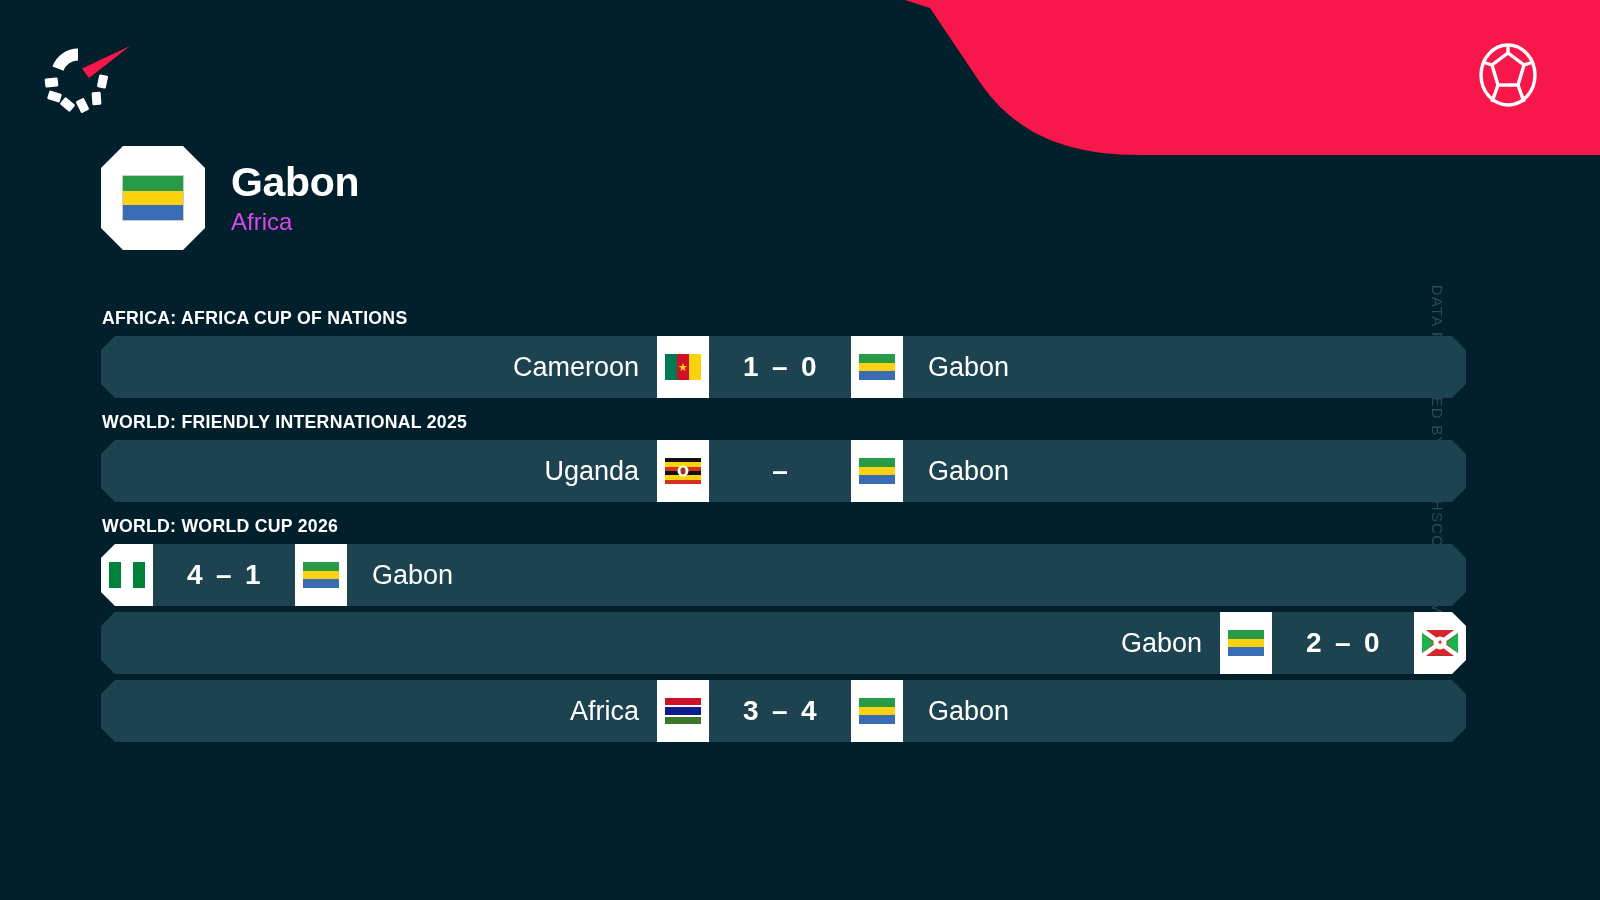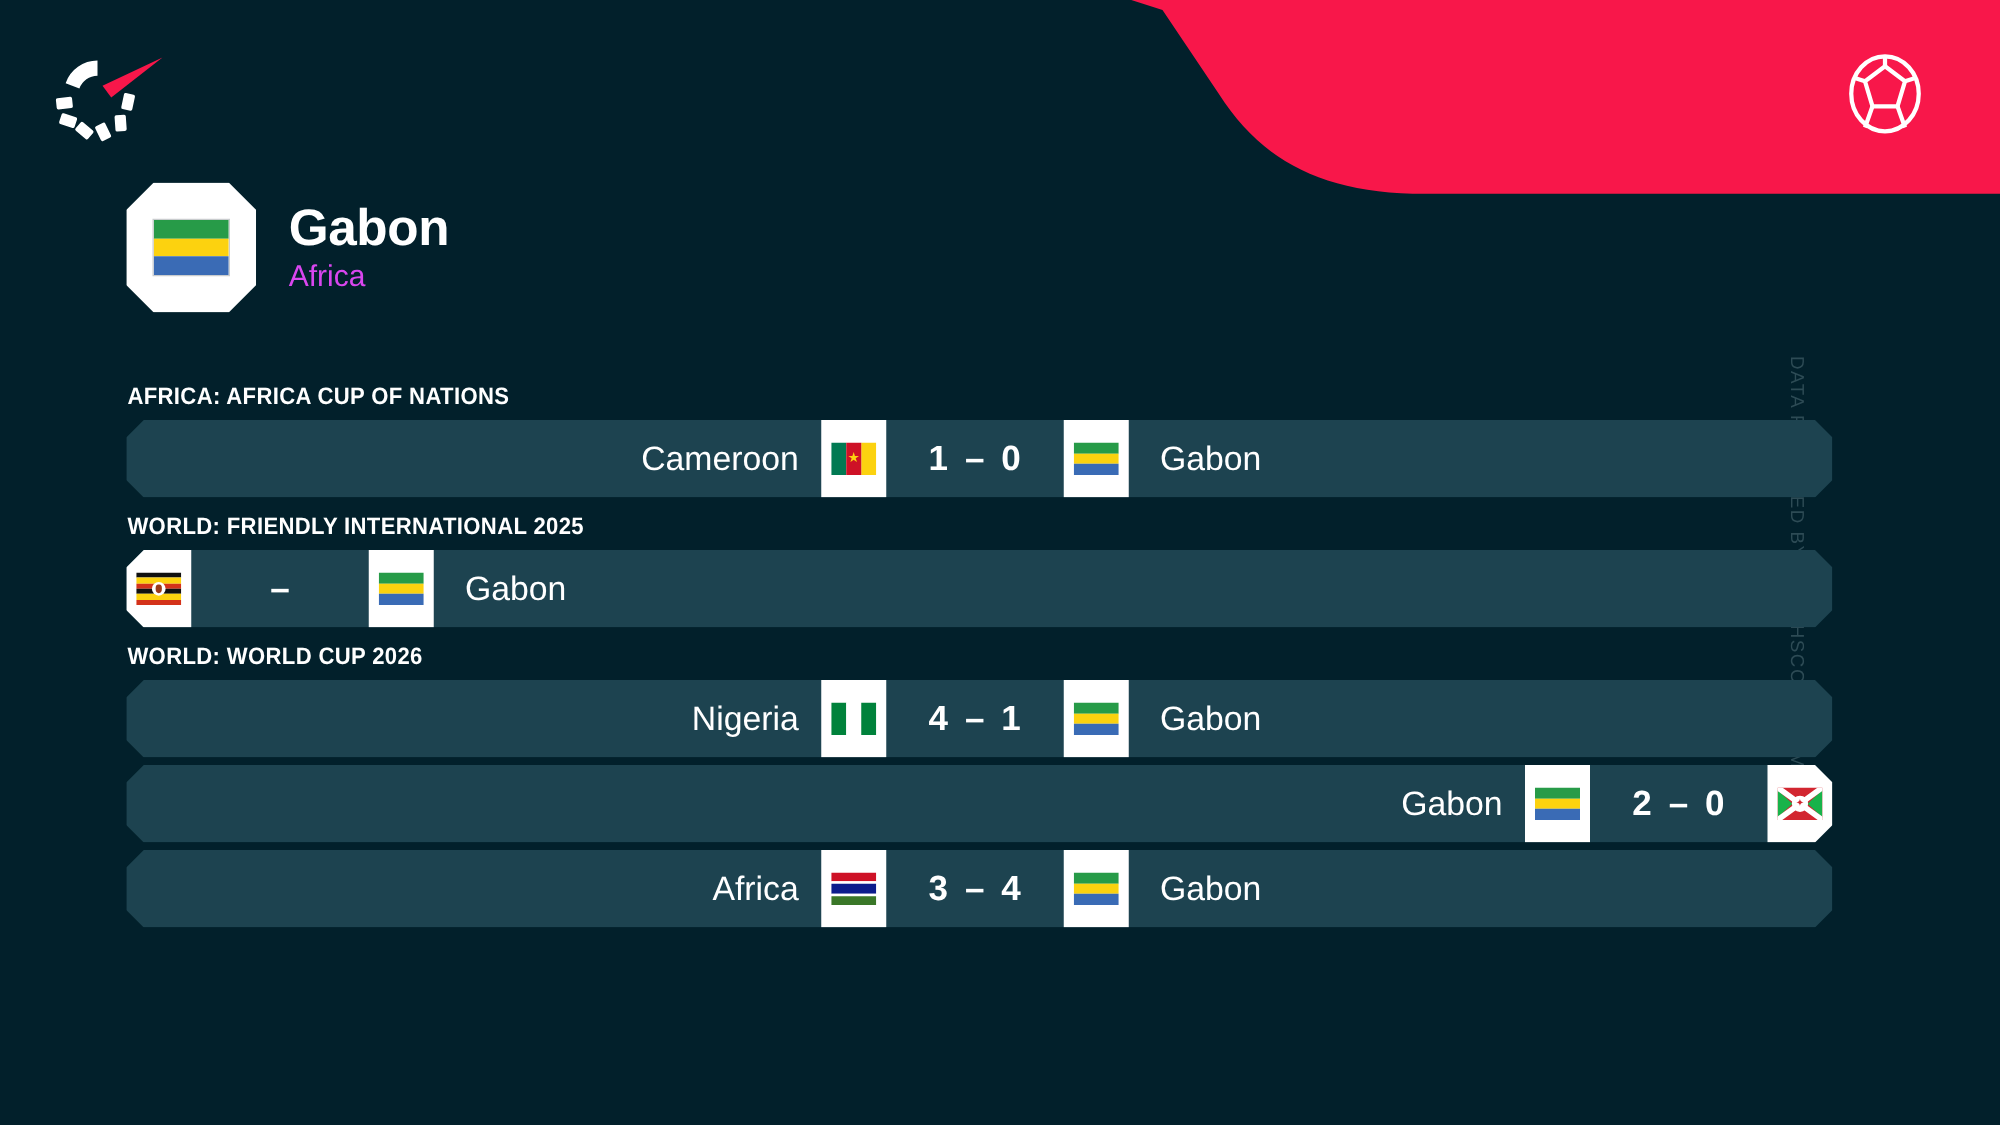--- a/index.html
+++ b/index.html
@@ -322,20 +322,21 @@
               <div class="st" style="background:#fcd20f"></div>
               <div class="st" style="background:#3a6bb5"></div>
             </div>
           </div>
           <div class="away-name">Gabon</div>
         </div>
       </div>
       <div class="section-group">
         <div class="section-title">WORLD: FRIENDLY INTERNATIONAL 2025</div>
         <div class="match-row">
+          <div class="home-name">Uganda</div>
           <div class="flag-cell">
             <div class="flag">
               <div class="st" style="background:#111"></div>
               <div class="st" style="background:#fcd20f"></div>
               <div class="st" style="background:#d4321a"></div>
               <div class="st" style="background:#111"></div>
               <div class="st" style="background:#fcd20f"></div>
               <div class="st" style="background:#d4321a"></div>
               <div class="uganda-disc"></div>
               <div class="uganda-bird"></div>
@@ -348,21 +349,20 @@
               <div class="st" style="background:#fcd20f"></div>
               <div class="st" style="background:#3a6bb5"></div>
             </div>
           </div>
           <div class="away-name">Gabon</div>
         </div>
       </div>
       <div class="section-group">
         <div class="section-title">WORLD: WORLD CUP 2026</div>
         <div class="match-row">
-          <div class="home-name">Nigeria</div>
           <div class="flag-cell">
             <div class="flag">
               <div class="vflag" style="display:flex;width:100%;height:100%">
                 <div class="vst" style="background:#00823b"></div>
                 <div class="vst" style="background:#ffffff"></div>
                 <div class="vst" style="background:#00823b"></div>
               </div>
             </div>
           </div>
           <div class="score-cell">

